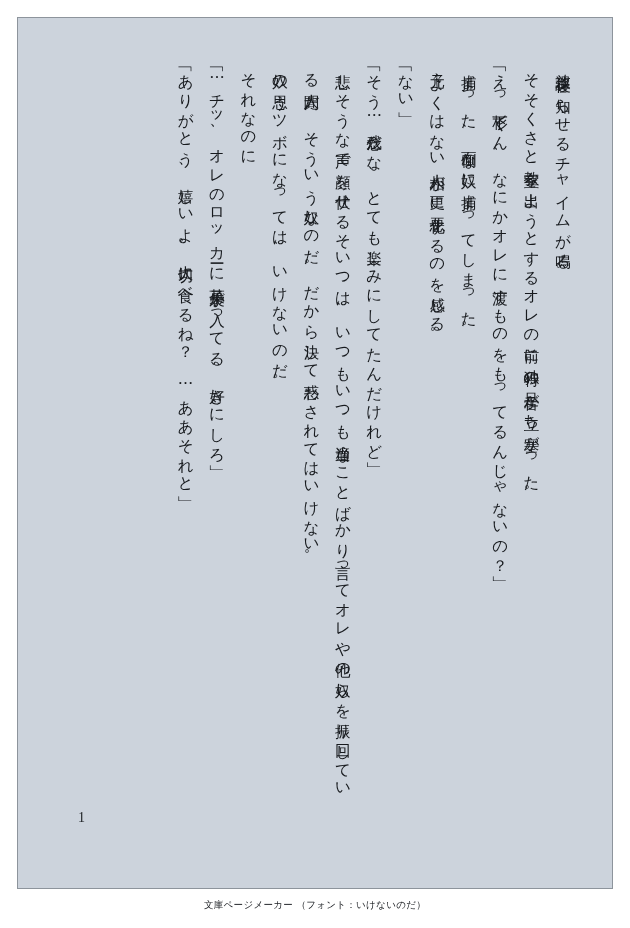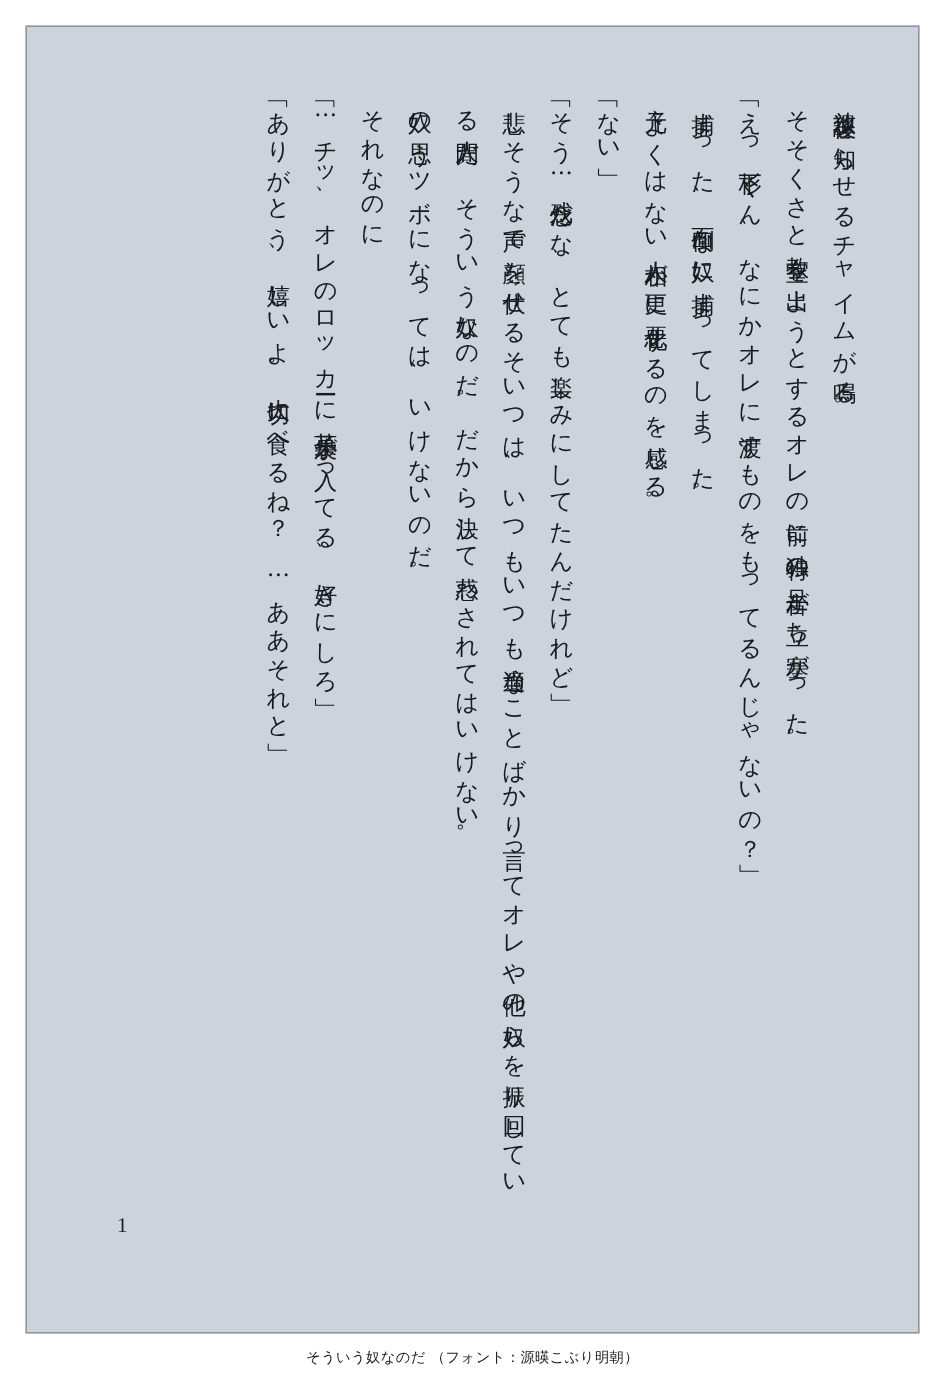--- a/index.html
+++ b/index.html
@@ -96,15 +96,15 @@
       <p>奴の思うツボになっては、いけないのだ。</p>
       <p>それなのに</p>
       <p>「…チッ、オレのロッカーに菓子袋が入ってる、好きにしろ」</p>
       <p>「ありがとう、嬉しいよ。大切に食べるね？　…ああそれと」</p>
     </div>
 
     <div class="page-number">1</div>
 
   </div>
 
-  <div class="footer-caption">そういう奴なのだ （フォント：源暎こぶり明朝）</div>
+  <div class="footer-caption">文庫ページメーカー （フォント：いけないのだ）</div>
 
 </div>
 
 </body></html>

